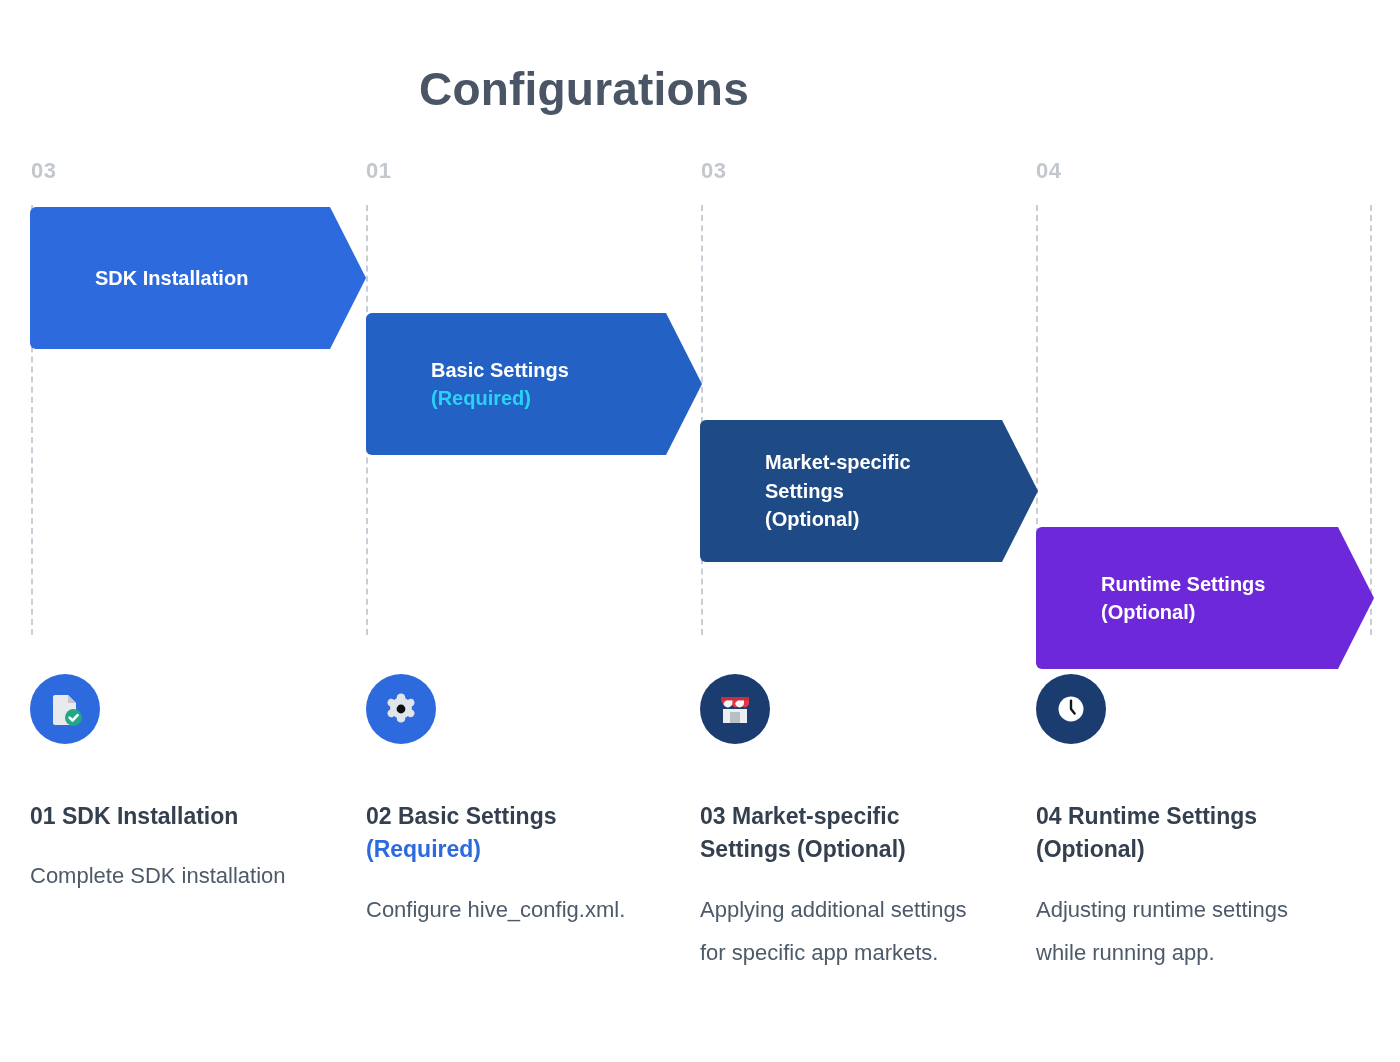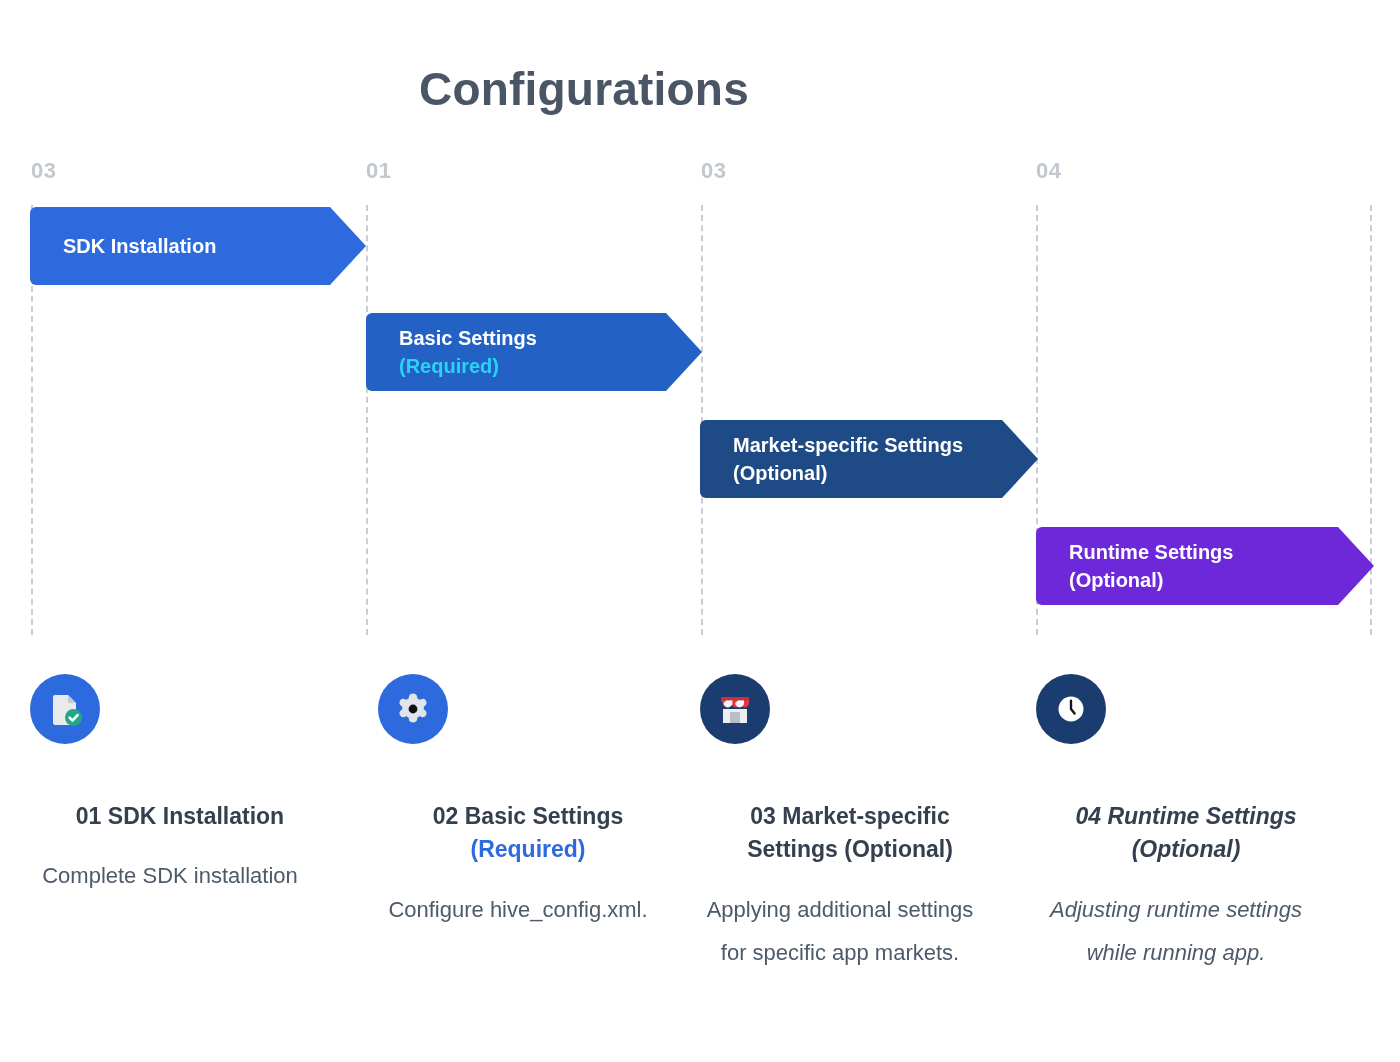--- a/index.html
+++ b/index.html
@@ -59,24 +59,25 @@
     color: #c3c8cf;
     letter-spacing: 0.5px;
   }
 
   
   .arrow {
     position: absolute;
     display: flex;
     align-items: center;
     box-sizing: border-box;
-    height: 78px;
+    height: 142px;
     border-radius: 6px 0 0 6px;
     -webkit-clip-path: polygon(0 0, calc(100% - 36px) 0, 100% 50%, calc(100% - 36px) 100%, 0 100%);
     clip-path: polygon(0 0, calc(100% - 36px) 0, 100% 50%, calc(100% - 36px) 100%, 0 100%);
+    padding-left: 32px;
   }
   .arrow-label {
     padding-left: 33px;
     padding-right: 44px;
     font-size: 20px;
     font-weight: bold;
     color: #ffffff;
     line-height: 1.42;
   }
   .arrow-sub {
@@ -89,26 +90,25 @@
   .arrow-1 { left: 30px;   top: 207px; width: 336px; background: #2d6ade; }
   .arrow-2 { left: 366px;  top: 313px; width: 336px; background: #2361c4; align-items: center; }
   .arrow-3 { left: 700px;  top: 420px; width: 338px; background: #1e4a85; }
   .arrow-4 { left: 1036px; top: 527px; width: 338px; background: #6d28d9; }
 
   
   .col {
     position: absolute;
     top: 674px;
     width: 300px;
-    text-align: center;
   }
   .col-1 { left: 30px; }
-  .col-2 { left: 366px; margin-left: 12px; }
+  .col-2 { left: 366px; }
   .col-3 { left: 700px; }
-  .col-4 { left: 1036px; font-style: italic; }
+  .col-4 { left: 1036px; }
 
   .col-icon {
     width: 70px;
     height: 70px;
     border-radius: 50%;
     display: flex;
     align-items: center;
     justify-content: center;
     overflow: hidden;
   }

